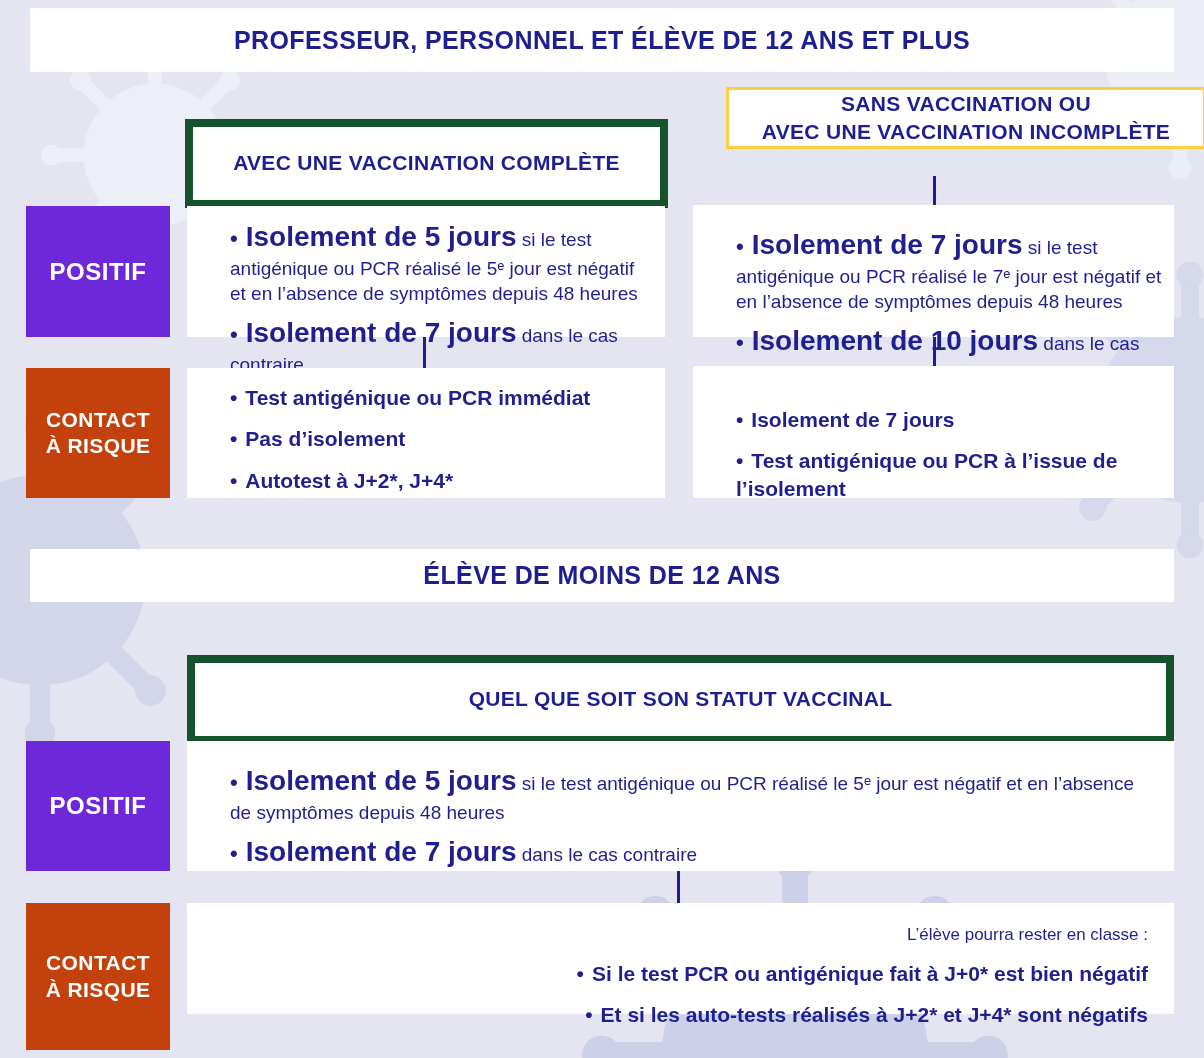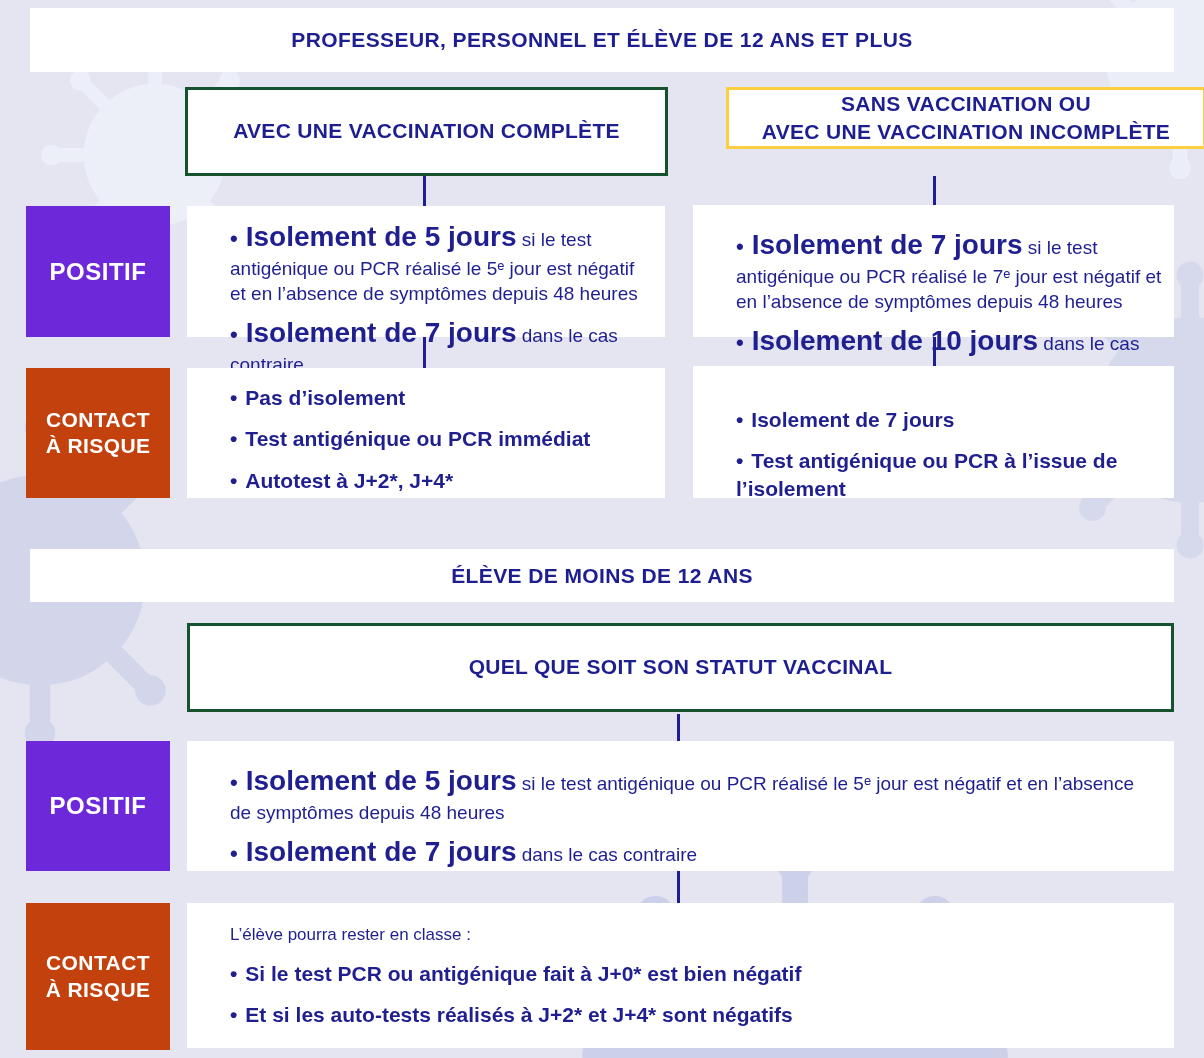--- a/index.html
+++ b/index.html
@@ -6,25 +6,25 @@
   body{
     width:1204px;height:1058px;position:relative;overflow:hidden;
     background:#e4e5f1;
     font-family:"Liberation Sans", sans-serif;
     -webkit-font-smoothing:antialiased;
   }
   .deco{position:absolute;z-index:0;}
   .panel{position:absolute;z-index:2;background:#ffffff;box-sizing:border-box;}
   .bar{display:flex;align-items:center;justify-content:center;}
   .bar-title{
-    color:#1d1e8f;font-weight:bold;font-size:21px;letter-spacing:.4px;
+    color:#1d1e8f;font-weight:bold;font-size:25px;letter-spacing:.4px;
     text-align:center;white-space:pre-line;
   }
   .col-box{display:flex;align-items:center;justify-content:center;}
-  .col-box.green{border:3px solid #14532d;}
+  .col-box.green{border:8px solid #14532d;margin-top:32px;}
   .col-box.yellow{border:3px solid #fccf40;}
   .col-title{
     color:#1d1e8f;font-weight:bold;font-size:21px;letter-spacing:.3px;
     text-align:center;white-space:pre-line;line-height:1.35;
   }
   .vline{position:absolute;width:3px;background:#1f1f8f;z-index:1;}
   .labelbox{
     position:absolute;z-index:2;display:flex;align-items:center;justify-content:center;
     color:#ffffff;font-weight:bold;text-align:center;white-space:pre-line;
     box-sizing:border-box;line-height:1.25;
@@ -180,22 +180,22 @@
   <p class="bullet"><span class="bmark">•</span><span class="blead">Isolement de 7 jours</span><span class="btail"> si le test antigénique ou PCR réalisé le 7ᵉ jour est négatif et en l’absence de symptômes depuis 48 heures</span></p>
   <p class="bullet"><span class="bmark">•</span><span class="blead">Isolement de 10 jours</span><span class="btail"> dans le cas contraire</span></p>
 </div>
 
 <div class="labelbox orange" style="left:26px;top:368px;width:144px;height:130px;">
   <span>CONTACT
 À RISQUE</span>
 </div>
 
 <div class="panel content" style="left:187px;top:368px;width:478px;height:130px;padding:16px 16px 0 43px;">
+  <p class="bullet solid"><span class="bmark">•</span><span class="blead">Test antigénique ou PCR immédiat</span></p>
   <p class="bullet solid"><span class="bmark">•</span><span class="blead">Pas d’isolement</span></p>
-  <p class="bullet solid"><span class="bmark">•</span><span class="blead">Test antigénique ou PCR immédiat</span></p>
   <p class="bullet solid"><span class="bmark">•</span><span class="blead">Autotest à J+2*, J+4*</span></p>
 </div>
 
 <div class="panel content" style="left:693px;top:366px;width:481px;height:132px;padding:40px 14px 0 43px;">
   <p class="bullet solid"><span class="bmark">•</span><span class="blead">Isolement de 7 jours</span></p>
   <p class="bullet solid"><span class="bmark">•</span><span class="blead">Test antigénique ou PCR à l’issue de l’isolement</span></p>
 </div>
 
 <div class="panel bar" style="left:30px;top:549px;width:1144px;height:53px;">
   <div class="bar-title">ÉLÈVE DE MOINS DE 12 ANS</div>
@@ -215,17 +215,17 @@
 <div class="panel content" style="left:187px;top:741px;width:987px;height:130px;padding:22px 26px 0 43px;">
   <p class="bullet"><span class="bmark">•</span><span class="blead">Isolement de 5 jours</span><span class="btail"> si le test antigénique ou PCR réalisé le 5ᵉ jour est négatif et en l’absence de symptômes depuis 48 heures</span></p>
   <p class="bullet"><span class="bmark">•</span><span class="blead">Isolement de 7 jours</span><span class="btail"> dans le cas contraire</span></p>
 </div>
 
 <div class="labelbox orange" style="left:26px;top:903px;width:144px;height:147px;">
   <span>CONTACT
 À RISQUE</span>
 </div>
 
-<div class="panel content" style="left:187px;top:903px;width:987px;height:145px;padding:22px 26px 0 43px;">
+<div class="panel content" style="left:187px;top:903px;width:987px;height:111px;padding:22px 26px 0 43px;text-align:right;">
   <p class="intro">L’élève pourra rester en classe :</p>
   <p class="bullet solid"><span class="bmark">•</span><span class="blead">Si le test PCR ou antigénique fait à J+0* est bien négatif</span></p>
   <p class="bullet solid"><span class="bmark">•</span><span class="blead">Et si les auto-tests réalisés à J+2* et J+4* sont négatifs</span></p>
 </div>
 
 </body></html>

